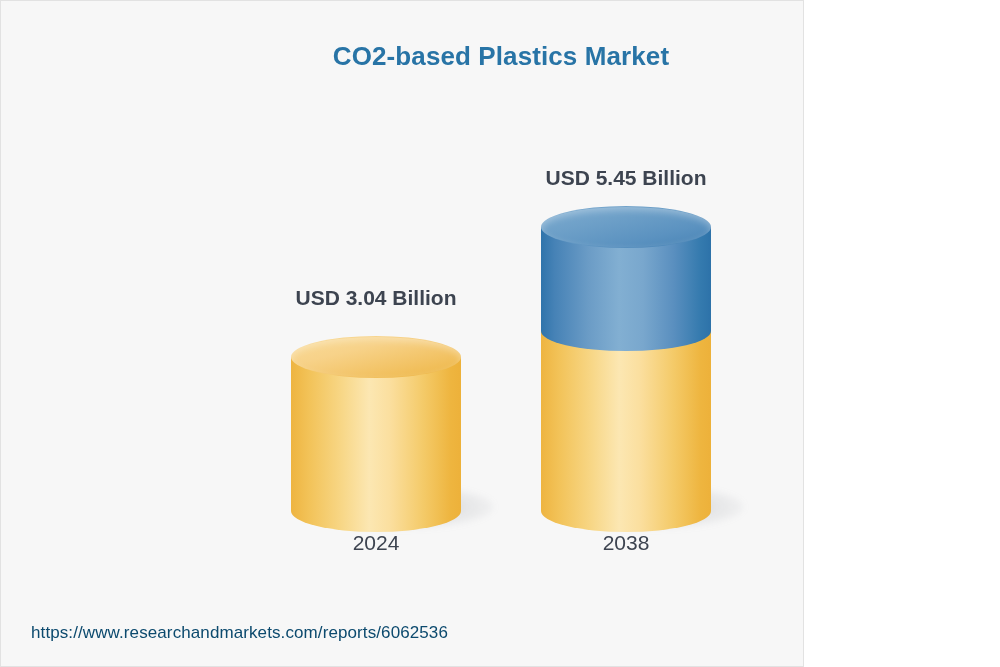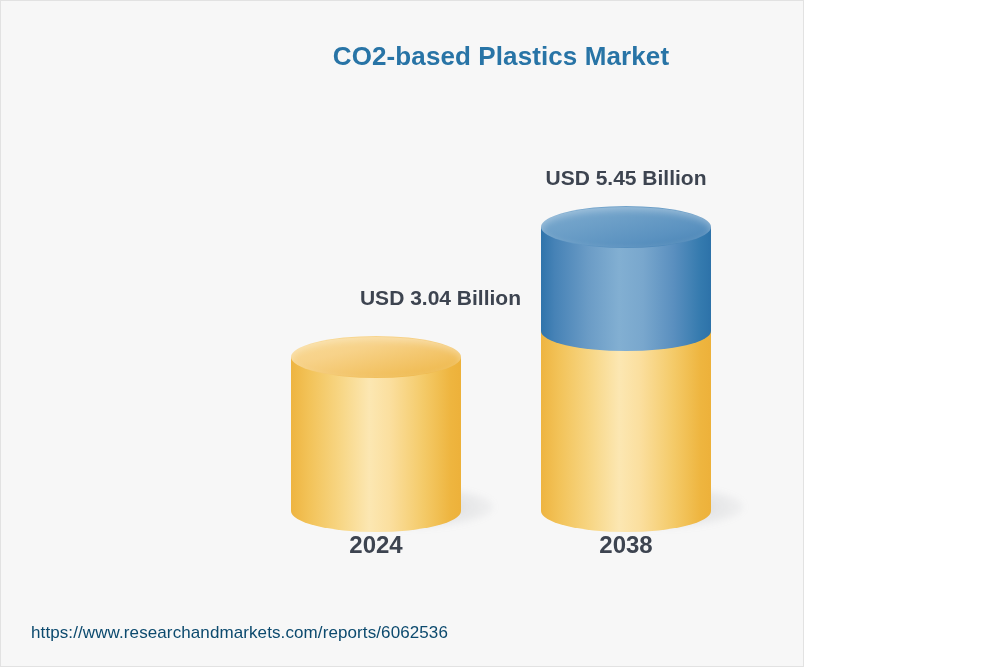--- a/index.html
+++ b/index.html
@@ -73,22 +73,22 @@
     white-space: nowrap;
   }
 
   
   .category-label {
     position: absolute;
     left: -60px;
     top: 530px;
     width: 290px;
     text-align: center;
-    font-size: 24px;
-    font-weight: bold;
+    font-size: 21px;
+    font-weight: normal;
     color: #3d4450;
   }
 
   
   .cyl-shadow {
     position: absolute;
     left: 18px;
     top: 484px;
     width: 185px;
     height: 44px;
@@ -248,21 +248,21 @@
 
 <div id="canvas">
 
   <div class="chart-title">CO2-based Plastics Market</div>
 
 
   <div class="plot-area">
 
     <div class="bar-group" id="bar-group-2024">
 
-      <div class="value-label" style="top:285px;text-align:right;">USD 3.04 Billion</div>
+      <div class="value-label" style="top:285px;">USD 3.04 Billion</div>
 
       <div class="cyl-shadow"></div>
 
       <div class="cylinder">
 
         <div class="cyl-body yellow" style="top:356px; height:154px;"></div>
 
         <div class="cyl-base yellow" style="top:489px;"></div>
 
         <div class="cyl-cap yellow" style="top:335px;"></div>

